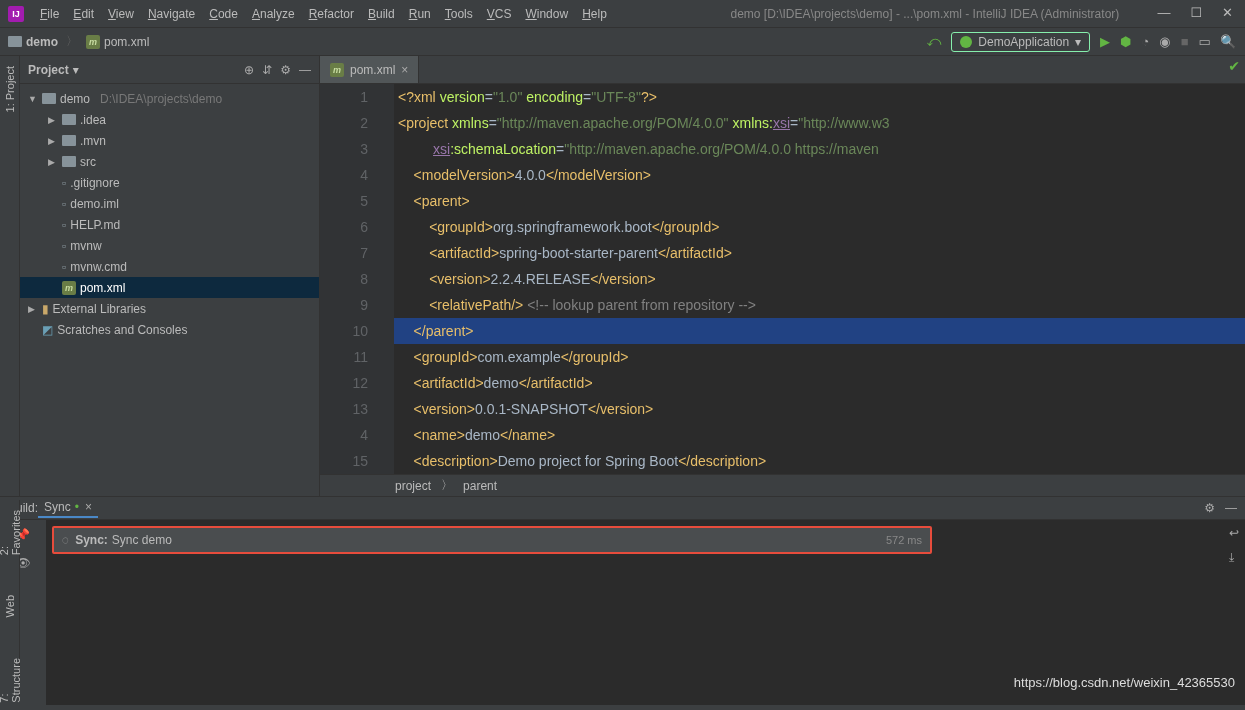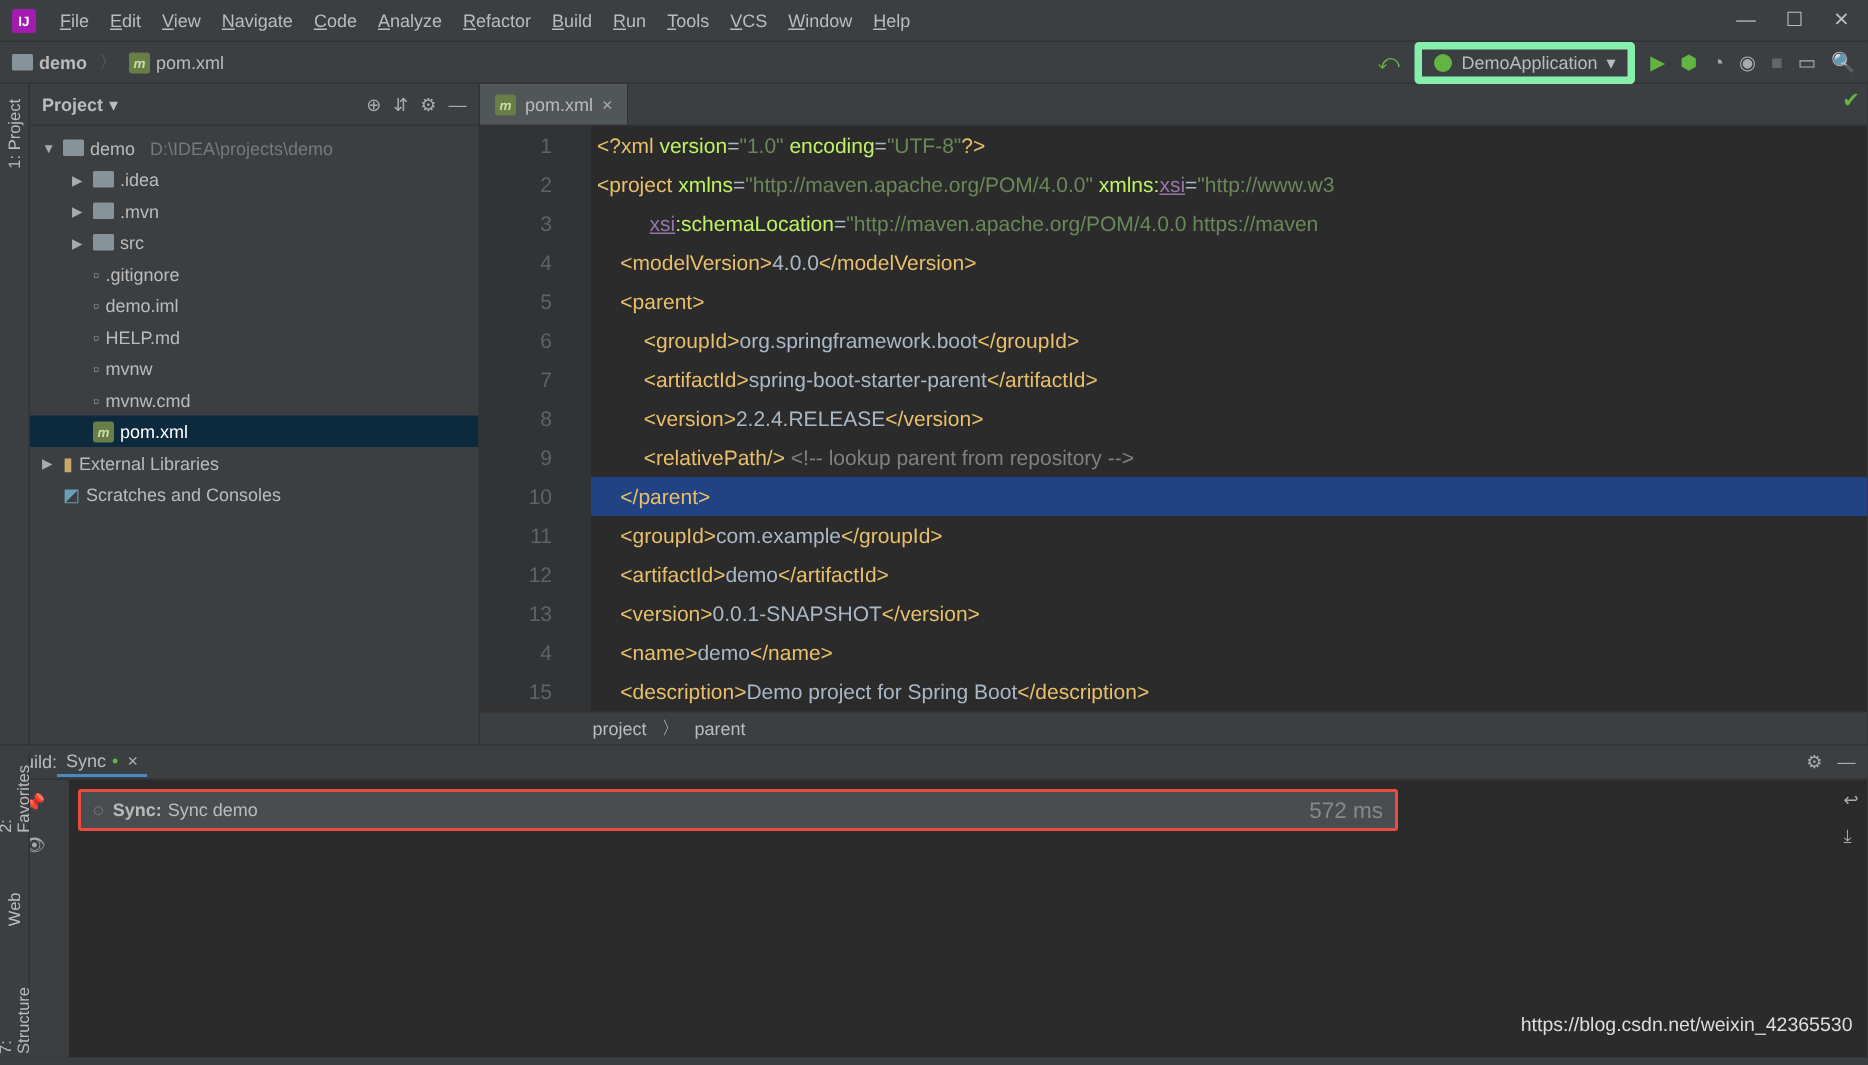--- a/index.html
+++ b/index.html
@@ -12,21 +12,21 @@
 .title-text { margin-left:auto; margin-right:auto; color:#888; }
 .win-controls { display:flex; gap:20px; position:absolute; right:12px; top:5px; }
 .win-btn { color:#bbb; cursor:pointer; font-size:13px; }
 .navbar { height:28px; background:#3c3f41; display:flex; align-items:center; padding:0 8px; border-bottom:1px solid #323232; }
 .nav-crumb { display:flex; align-items:center; gap:4px; }
 .fld-ic { width:14px; height:11px; background:#87939a; border-radius:1px; }
 .m-ic { width:14px; height:14px; background:#697d46; color:#c7dca0; font-size:9px; font-style:italic; font-weight:bold; display:flex; align-items:center; justify-content:center; border-radius:2px; }
 .crumb-sep { color:#666; margin:0 4px; }
 .nav-right { margin-left:auto; display:flex; align-items:center; gap:10px; }
 .hammer { color:#62b543; font-size:14px; }
-.run-config { background:#3c3f41; border:5px solid #86efac; border-radius:3px; padding:2px 8px; display:flex; align-items:center; gap:6px; }
+.run-config { background:#3c3f41; border:1px solid #86efac; border-radius:3px; padding:2px 8px; display:flex; align-items:center; gap:6px; }
 .spring-ic { width:12px; height:12px; background:#62b543; border-radius:50%; }
 .run-btn { color:#62b543; font-size:13px; }
 .tb-ic { color:#aaa; font-size:13px; }
 .main-area { display:flex; height:440px; }
 .left-rail { width:20px; background:#3c3f41; border-right:1px solid #323232; display:flex; flex-direction:column; align-items:center; padding-top:10px; gap:40px; }
 .rail-txt { writing-mode:vertical-rl; transform:rotate(180deg); color:#bbb; cursor:pointer; font-size:11px; }
 .project-panel { width:300px; background:#3c3f41; border-right:1px solid #323232; display:flex; flex-direction:column; }
 .panel-header { height:28px; display:flex; align-items:center; padding:0 8px; border-bottom:1px solid #323232; }
 .panel-title { display:flex; align-items:center; gap:4px; }
 .panel-tools { margin-left:auto; display:flex; gap:8px; color:#aaa; }
@@ -54,21 +54,21 @@
 .build-header { height:24px; background:#3c3f41; display:flex; align-items:center; padding:0 8px; border-top:1px solid #323232; border-bottom:1px solid #323232; }
 .build-tab { padding:2px 6px; color:#bbb; display:flex; align-items:center; gap:4px; }
 .build-tab.active { border-bottom:2px solid #4a88c7; }
 .build-x { color:#aaa; cursor:pointer; margin-left:2px; }
 .build-tools { margin-left:auto; display:flex; gap:10px; color:#aaa; }
 .build-body { height:185px; background:#2b2b2b; display:flex; }
 .build-rail { width:46px; background:#3c3f41; display:flex; flex-direction:column; align-items:center; padding-top:8px; gap:14px; color:#aaa; }
 .sync-area { flex:1; padding:6px; position:relative; }
 .sync-row { border:2px solid #e74c3c; background:#4a4d4f; height:28px; width:880px; display:flex; align-items:center; padding:0 8px; border-radius:2px; }
 .sync-spin { margin-right:6px; color:#aaa; }
-.sync-time { margin-left:auto; color:#888; font-size:15px; }
+.sync-time { margin-left:auto; color:#888; font-size:11px; }
 .watermark { position:absolute; right:10px; bottom:20px; color:#ddd; font-size:13px; }
 .right-icons { position:absolute; right:0; top:58px; width:22px; display:flex; flex-direction:column; gap:4px; }
 .check { color:#62b543; font-size:14px; text-align:center; }
 .left-rail-bottom { position:absolute; left:0; top:500px; width:20px; height:200px; background:#3c3f41; border-right:1px solid #323232; display:flex; flex-direction:column; align-items:center; gap:40px; padding-top:10px; }
 </style>
 </head>
 <body>
 
 <div class="titlebar">
   <div class="app-icon">IJ</div>
@@ -80,20 +80,21 @@
       <span class="menu-item"><u>C</u>ode</span>
       <span class="menu-item"><u>A</u>nalyze</span>
       <span class="menu-item"><u>R</u>efactor</span>
       <span class="menu-item"><u>B</u>uild</span>
       <span class="menu-item"><u>R</u>un</span>
       <span class="menu-item"><u>T</u>ools</span>
       <span class="menu-item"><u>V</u>CS</span>
       <span class="menu-item"><u>W</u>indow</span>
       <span class="menu-item"><u>H</u>elp</span>
     </div>
+  <div class="title-text">demo [D:\IDEA\projects\demo] - ...\pom.xml - IntelliJ IDEA (Administrator)</div>
   <div class="win-controls">
     <span class="win-btn">—</span>
     <span class="win-btn">☐</span>
     <span class="win-btn">✕</span>
   </div>
 </div>
 
 <div class="navbar">
   <div class="nav-crumb">
     <div class="fld-ic"></div>

